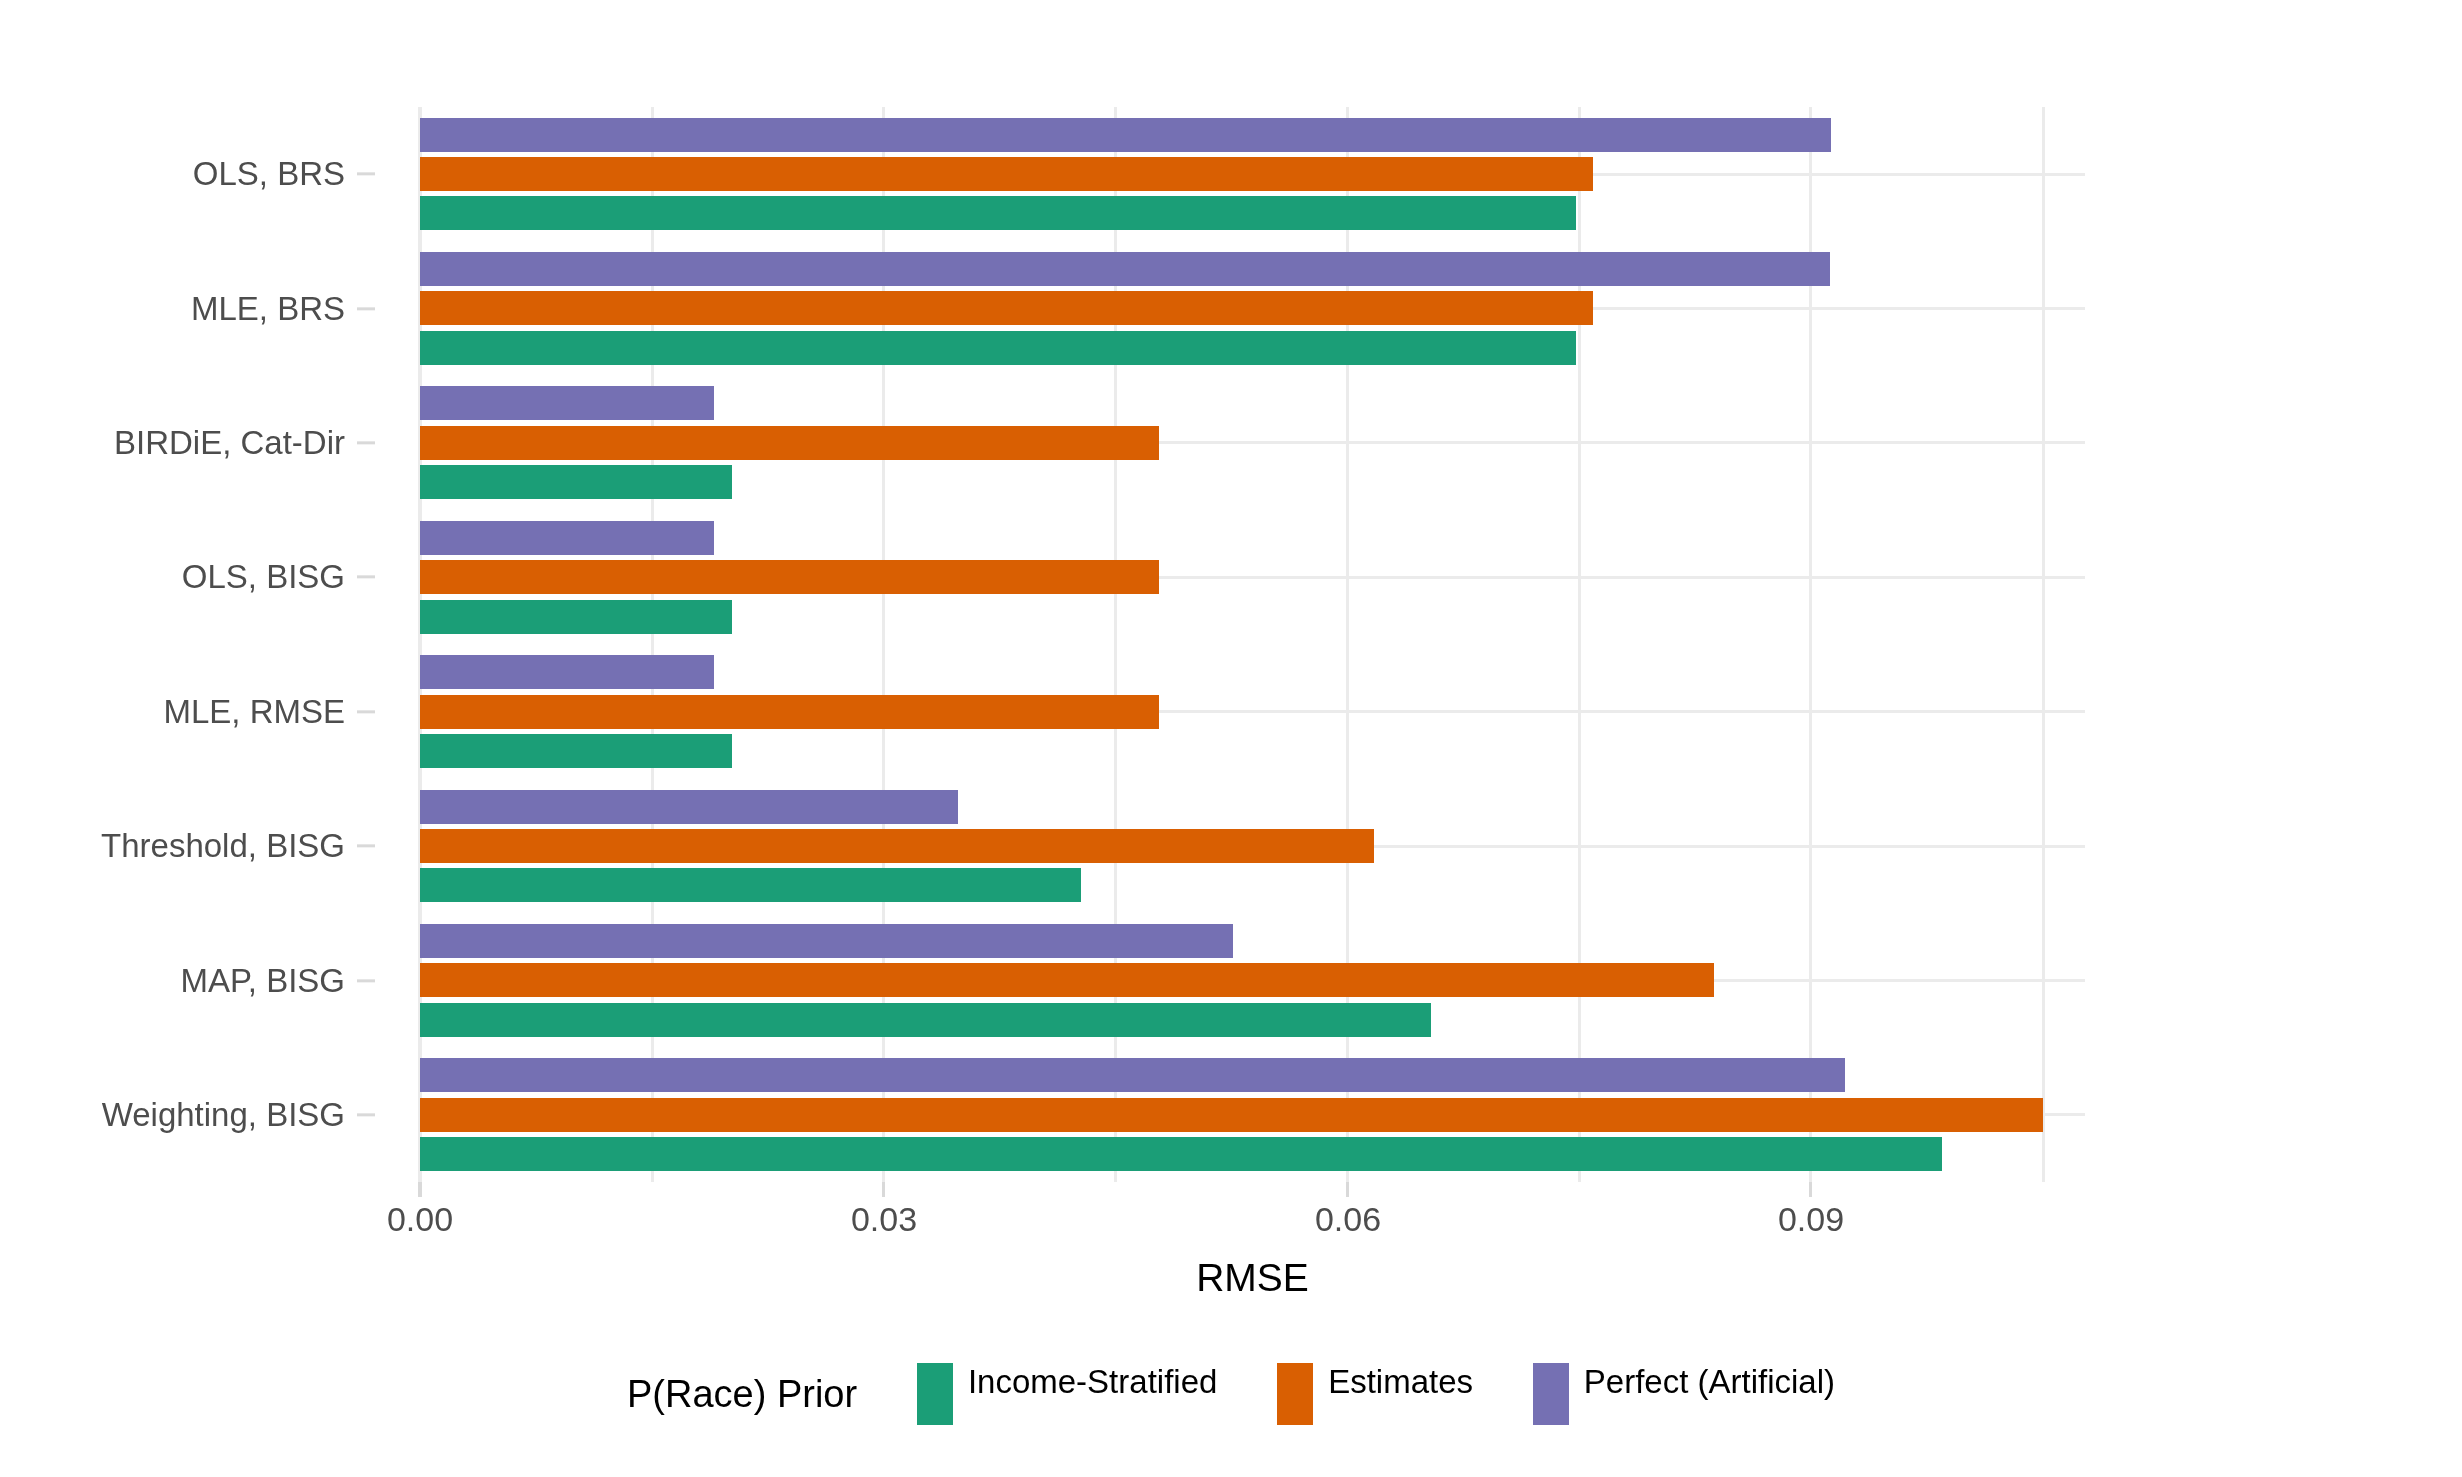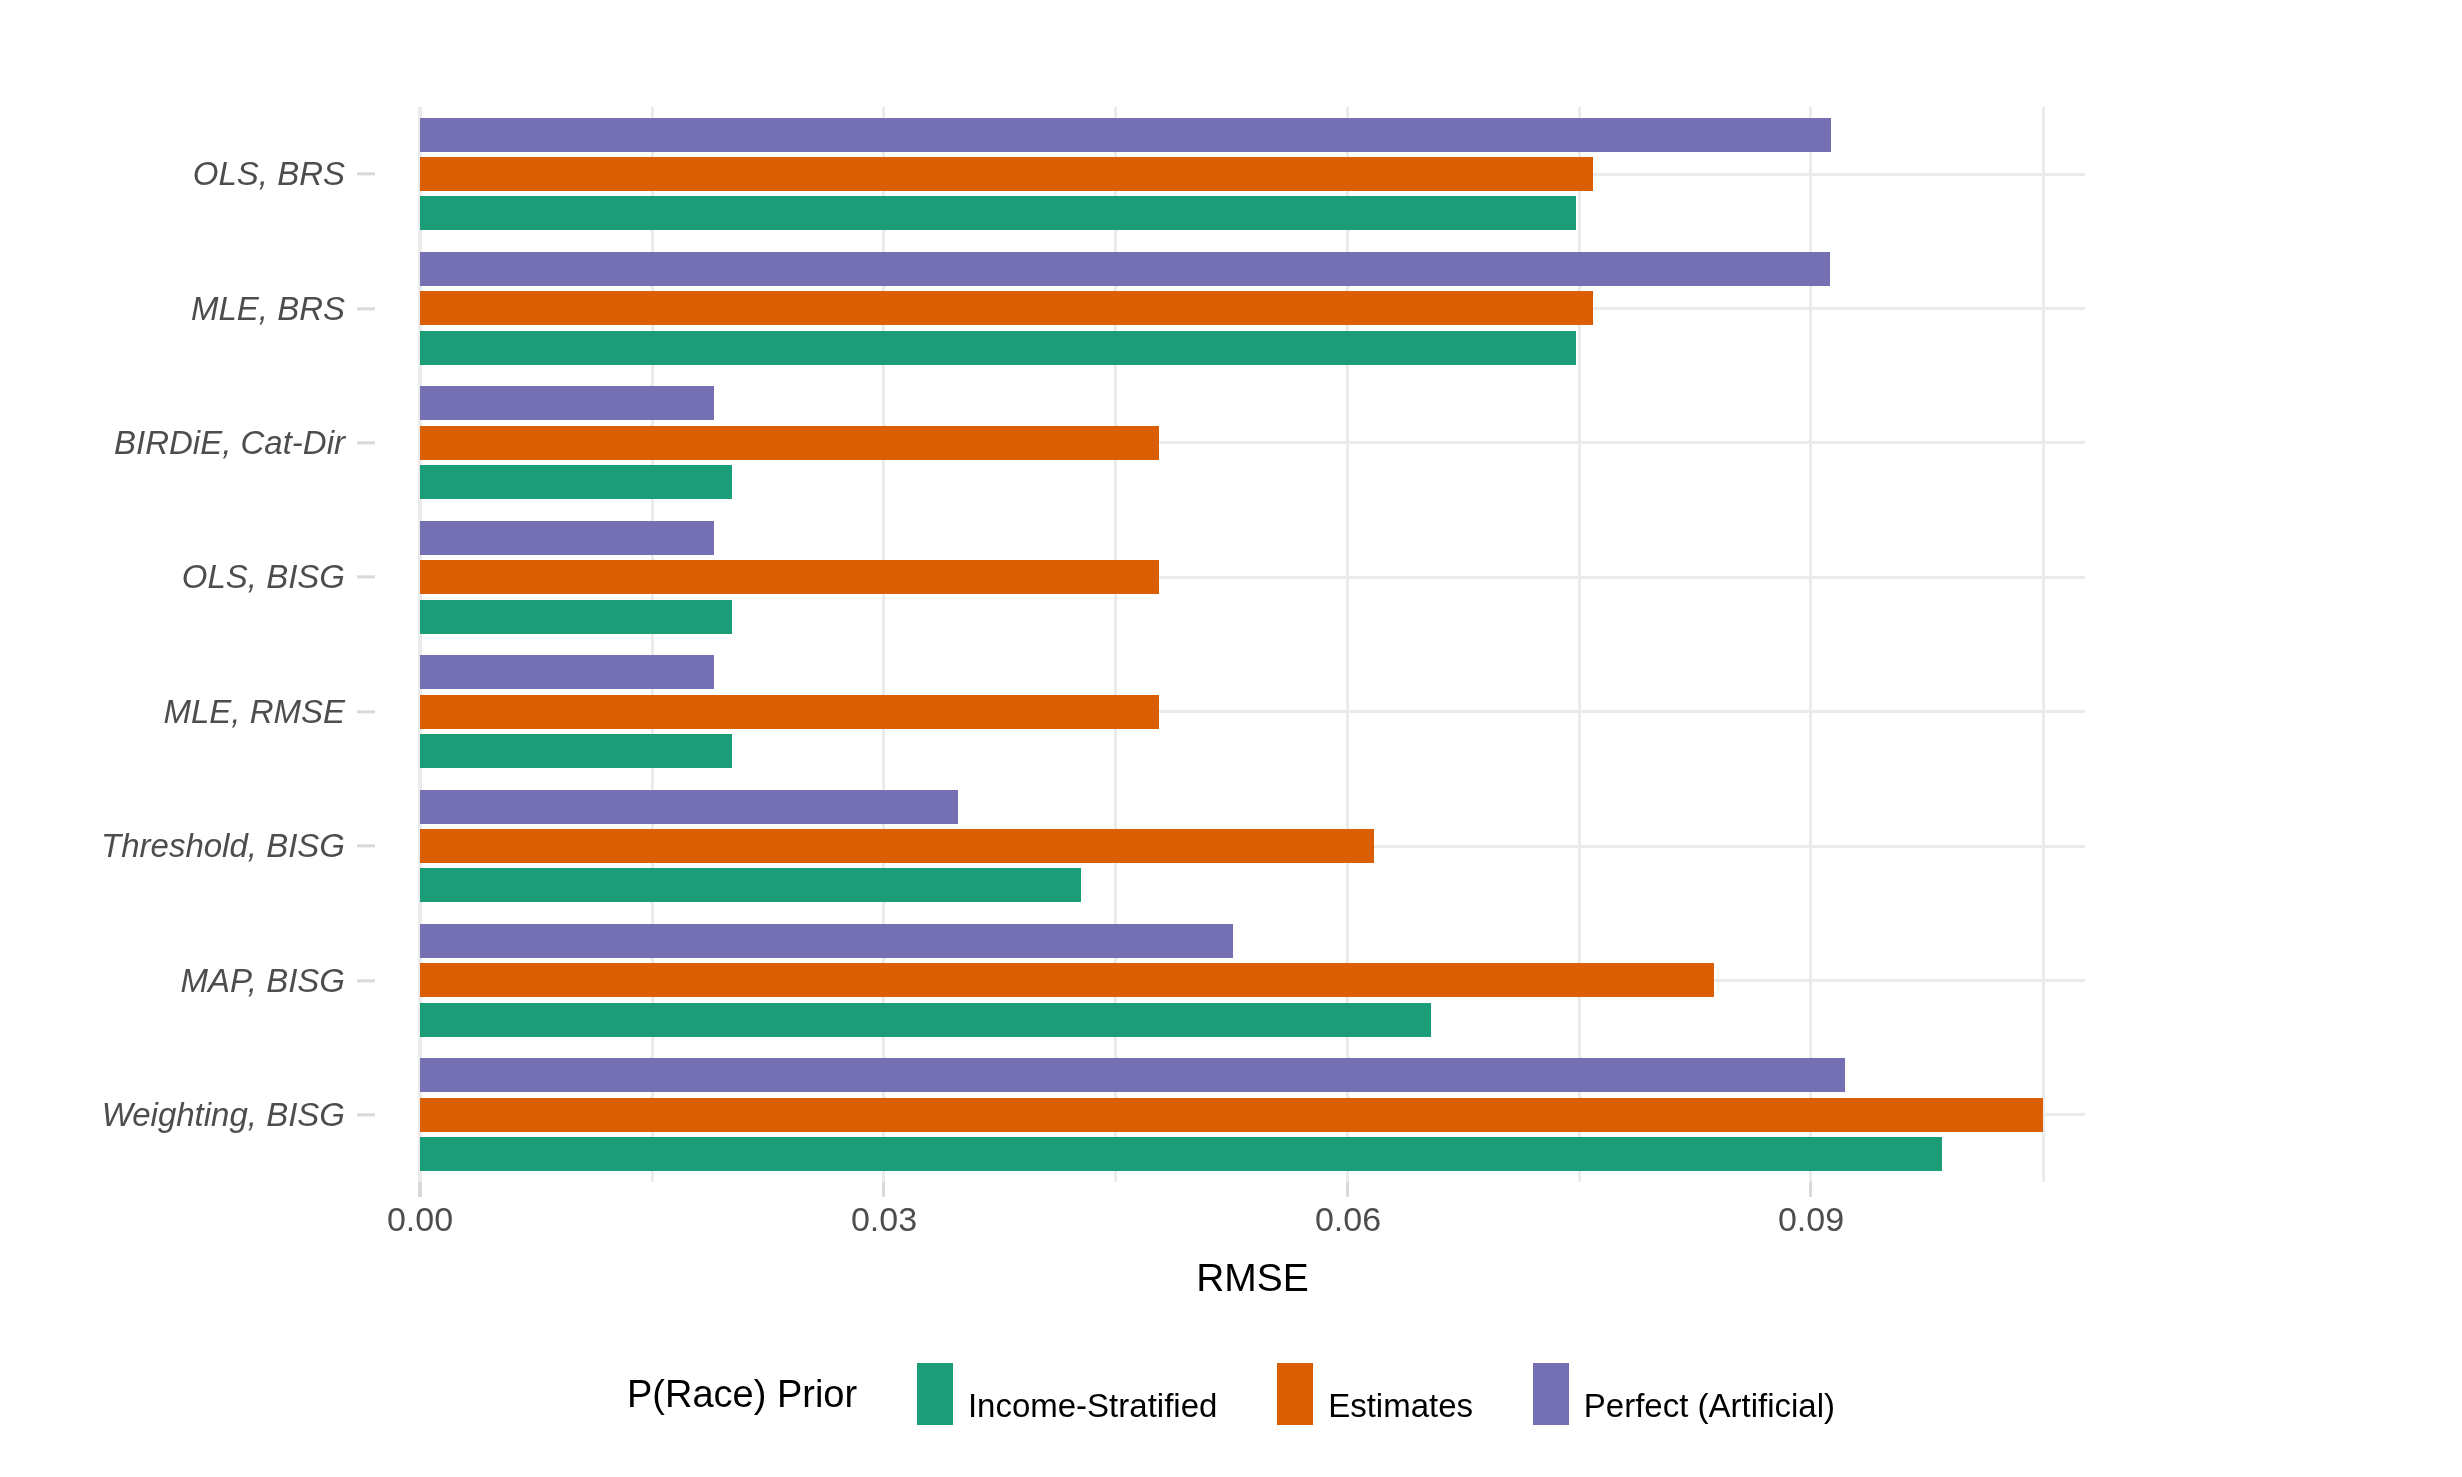--- a/index.html
+++ b/index.html
@@ -70,21 +70,20 @@
     border-radius: 0;
   }
 
   
   .ylabels {
     position: absolute;
     left: 0;
     top: 107px;
     width: 386px;
     height: 1075px;
-    font-style: italic;
   }
   .ylabel {
     position: absolute;
     right: 41px;
     transform: translateY(-50%);
     font-size: 33px;
     color: #4d4d4d;
     white-space: nowrap;
     text-align: right;
   }
@@ -143,21 +142,21 @@
     gap: 12px;
   }
   .legend-title {
     font-size: 38px;
     color: #000000;
     margin-right: 28px;
     white-space: nowrap;
   }
   .legend-item {
     display: flex;
-    align-items: flex-end;
+    align-items: flex-start;
     margin-right: 28px;
     margin-left: 20px;
   }
   .legend-item:last-child { margin-right: 0; }
   .legend-swatch {
     width: 36px;
     height: 62px;
     margin-right: 14.8px;
   }
   .legend-label {

